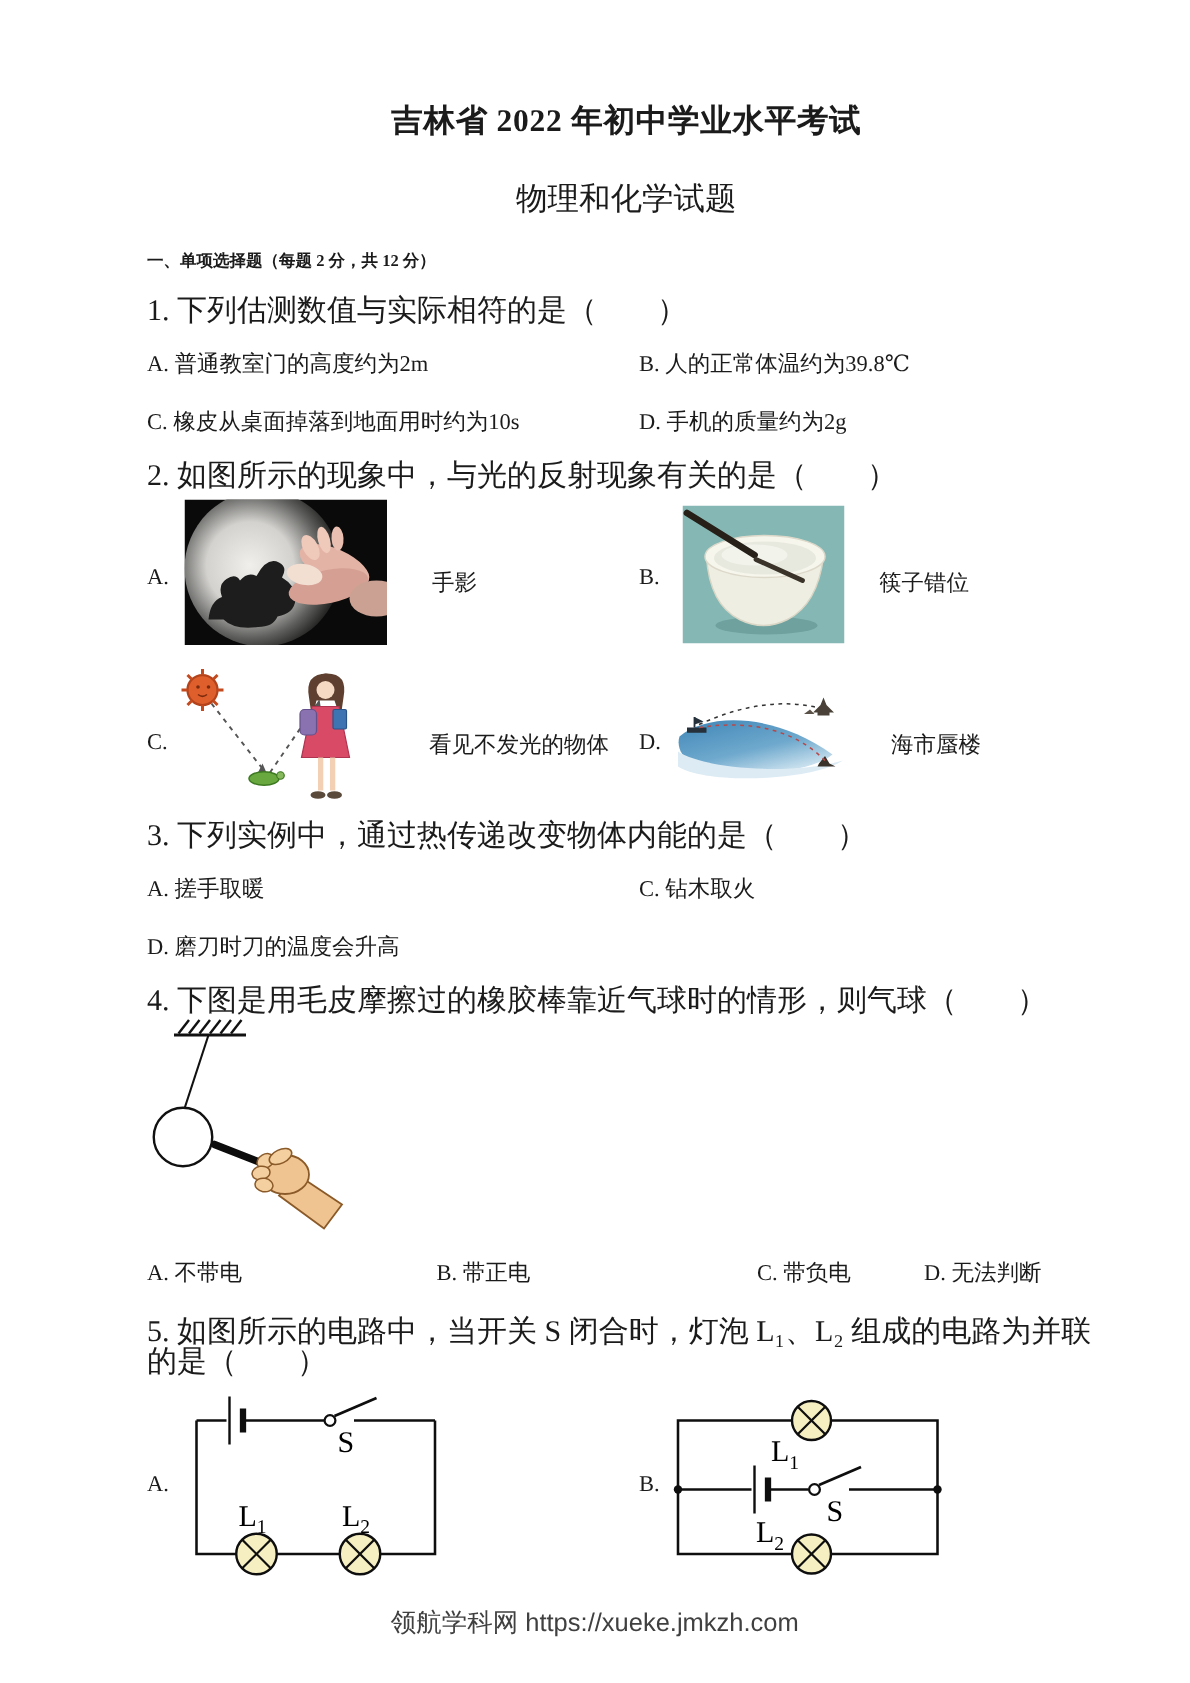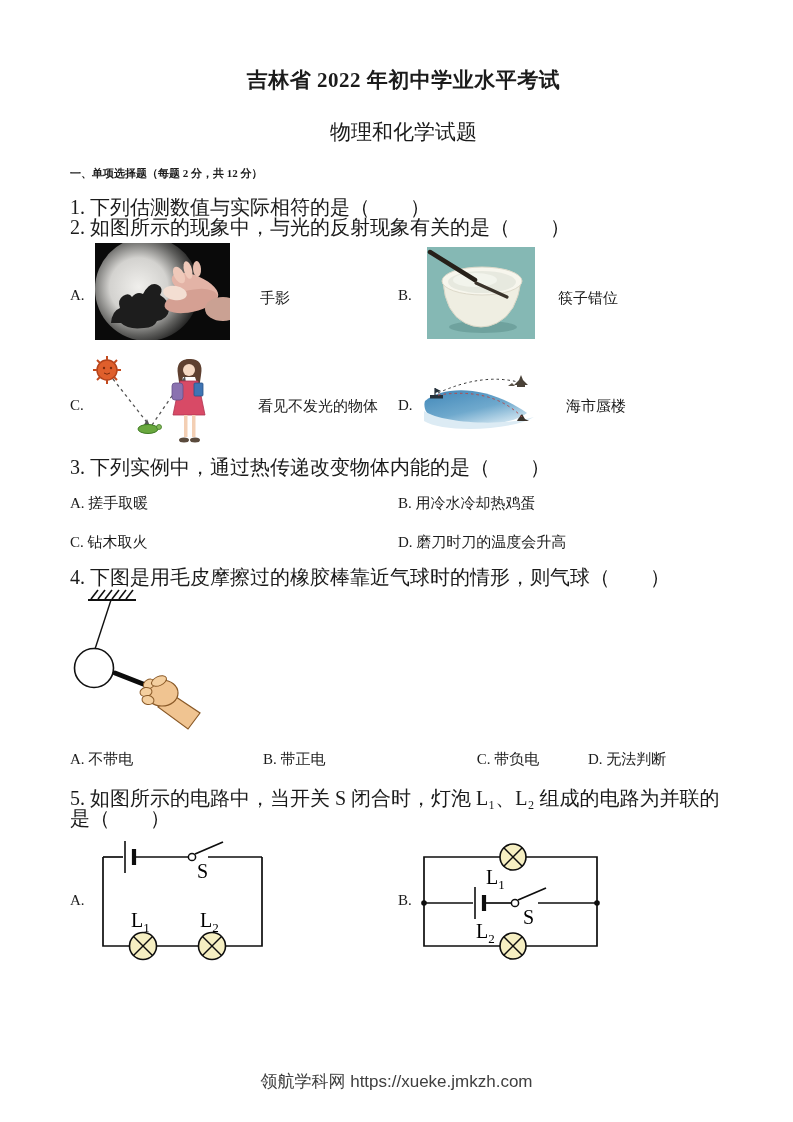--- a/index.html
+++ b/index.html
@@ -5,20 +5,21 @@
   * { box-sizing: border-box; }
   html, body { margin: 0; padding: 0; background: #ffffff; }
   .page {
     position: relative;
     width: 793px;
     height: 1122px;
     background: #ffffff;
     font-family: "Liberation Serif", "DejaVu Serif", serif;
     color: #1b1b1b;
     overflow: hidden;
+    padding-left: 28px;
   }
   .content { padding: 66px 56px 0 70px; }
 
   .title {
     margin: 0 0 24px 0;
     text-align: center;
     font-size: 21px;
     font-weight: 700;
     letter-spacing: 0.5px;
   }
@@ -83,20 +84,26 @@
 <body>
 
 <div class="page">
   <div class="content">
 
     <h1 class="title">吉林省 2022 年初中学业水平考试</h1>
     <h2 class="subtitle">物理和化学试题</h2>
     <div class="section-heading">一、单项选择题（每题 2 分，共 12 分）</div>
 
     <p class="stem">1. 下列估测数值与实际相符的是（　　）</p>
+    <div class="opt-grid">
+      <span>A. 普通教室门的高度约为2m</span>
+      <span>B. 人的正常体温约为39.8℃</span>
+      <span>C. 橡皮从桌面掉落到地面用时约为10s</span>
+      <span>D. 手机的质量约为2g</span>
+    </div>
 
     <p class="stem">2. 如图所示的现象中，与光的反射现象有关的是（　　）</p>
     <div class="q2-figures">
 
       <span class="fig-label" style="left:0; top:48px;">A.</span>
 
       <svg class="abs fig-photo" style="left:25px; top:4px;" width="135" height="97" viewBox="0 0 135 97">
         <defs>
           <radialGradient id="spot" cx="0.42" cy="0.48" r="0.62">
             <stop offset="0" stop-color="#f0efec"></stop>
@@ -205,21 +212,20 @@
         </g>
         <path d="M16,22 Q60,2 96,11" fill="none" stroke="#333" stroke-width="1" stroke-dasharray="2.5,3"></path>
         <path d="M16,24 Q70,16 100,46" fill="none" stroke="#b84848" stroke-width="1" stroke-dasharray="2.5,3"></path>
       </svg>
       <span class="fig-caption" style="left:496px; top:158px;">海市蜃楼</span>
     </div>
 
     <p class="stem">3. 下列实例中，通过热传递改变物体内能的是（　　）</p>
     <div class="opt-grid">
       <span>A. 搓手取暖</span>
-      <span>B. 用冷水冷却热鸡蛋</span>
       <span>C. 钻木取火</span>
       <span>D. 磨刀时刀的温度会升高</span>
     </div>
 
     <p class="stem">4. 下图是用毛皮摩擦过的橡胶棒靠近气球时的情形，则气球（　　）</p>
     <div class="q4-figure">
       <svg class="abs" style="left:-12px; top:0;" width="300" height="146" viewBox="0 0 300 146">
         <g stroke="#111" stroke-width="1.6">
           <line x1="30" y1="13" x2="78" y2="13" stroke-width="2"></line>
           <line x1="33" y1="12" x2="40" y2="3"></line>

